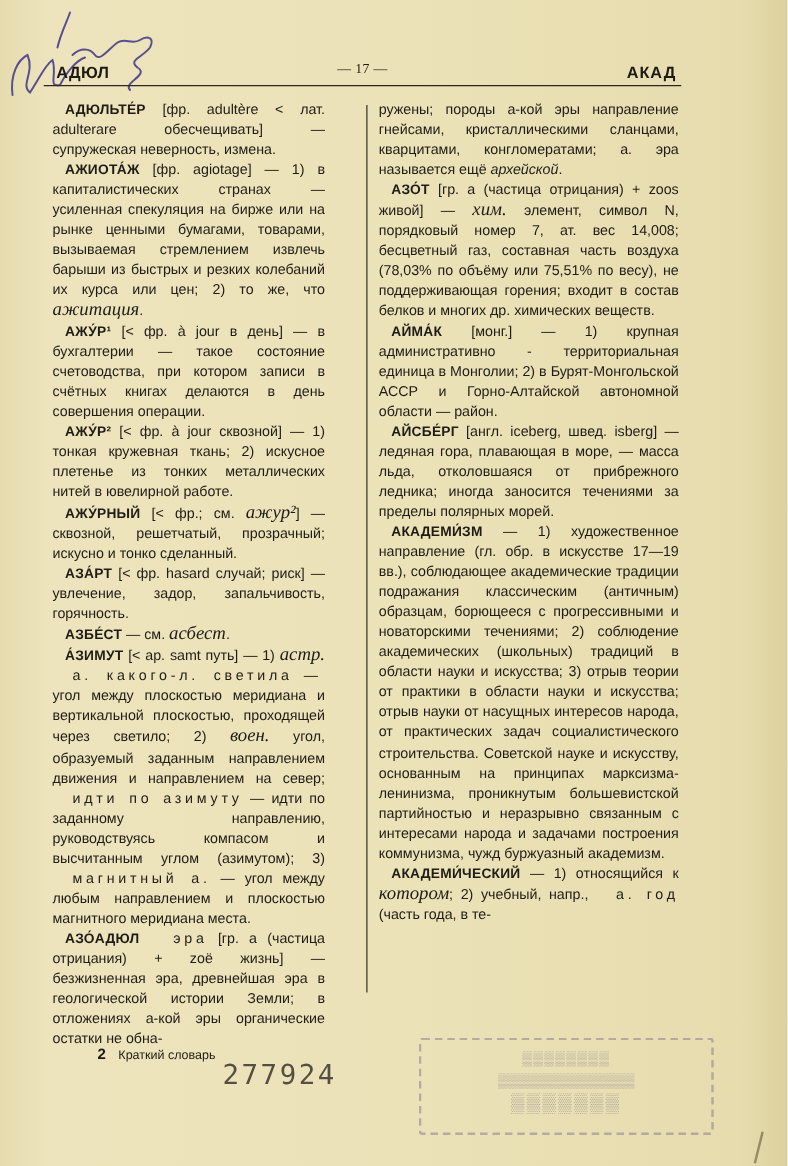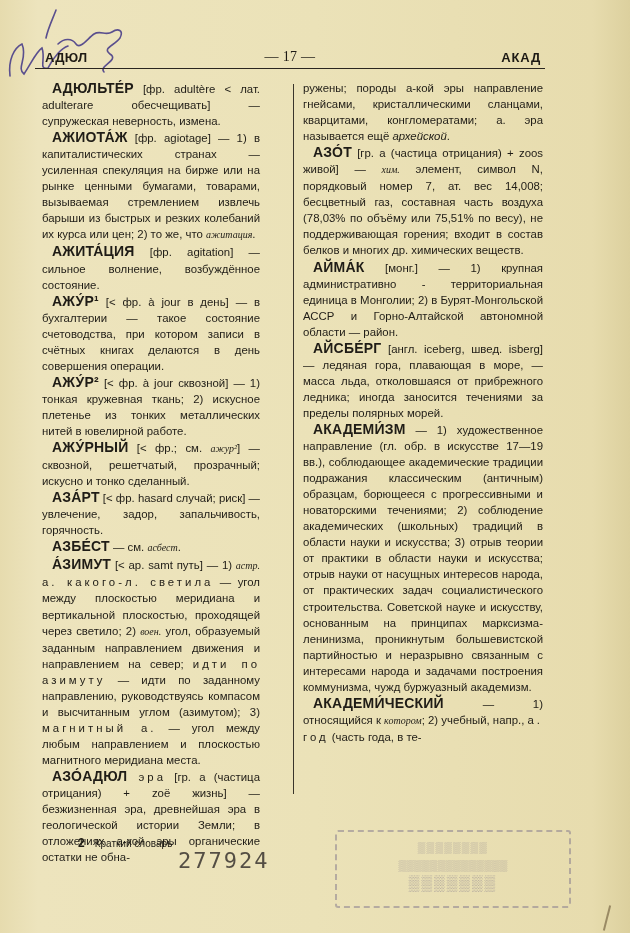--- a/index.html
+++ b/index.html
@@ -18,40 +18,40 @@
     pointer-events: none;
   }
 
   .header {
     position: absolute; left: 35px; top: 46px; width: 510px; height: 22px;
     border-bottom: 1.6px solid #2a2620;
     font-family: "Liberation Sans", "DejaVu Sans", sans-serif;
     font-size: 13px; letter-spacing: 0.3px;
   }
   .header .left { position: absolute; left: 10px; top: 4px; font-weight: bold; }
-  .header .center { position: absolute; left: 0; right: 0; top: 3px; text-align: center; font-family: "Liberation Serif", serif; font-size: 14px; }
+  .header .center { position: absolute; left: 0; right: 0; top: 3px; text-align: center; font-family: "Liberation Serif", serif; font-size: 11px; }
   .header .right { position: absolute; right: 4px; top: 4px; font-weight: bold; letter-spacing: 0.8px; }
 
   .col {
     position: absolute; top: 80px;
     font-family: "Liberation Sans", "DejaVu Sans", sans-serif;
     font-size: 11.4px; line-height: 16.05px;
     text-align: justify;
     color: #1f1c16;
   }
   .col-left { left: 42px; width: 218px; }
   .col-right { left: 303px; width: 240px; }
   .divider {
     position: absolute; left: 293px; top: 84px; width: 0; height: 710px;
     border-left: 1px solid #3a352b;
   }
   .entry { margin: 0; text-indent: 10px; }
-  .entry .hw { font-weight: bold; font-size: 14px; letter-spacing: 0.2px; }
-  .entry i { font-family: "Liberation Serif", serif; font-size: 10px; }
-  .entry .sp { letter-spacing: 3px; }
+  .entry .hw { font-weight: bold; font-size: 11px; letter-spacing: 0.2px; }
+  .entry i { font-family: "Liberation Serif", serif; font-size: 15px; }
+  .entry .sp { letter-spacing: 3px; margin-left: 16px; }
   .cont { margin: 0; text-indent: 0; }
 
   .footer {
     position: absolute; left: 50px; top: 836px;
     font-family: "Liberation Sans", sans-serif; font-size: 10px; margin-left: 28px;
   }
   .footer .num { font-weight: bold; font-size: 12px; margin-right: 10px; }
   .inv-number {
     position: absolute; left: 178px; top: 848px;
     font-family: "DejaVu Sans Mono", monospace; font-size: 22px; letter-spacing: 2px;
@@ -84,23 +84,20 @@
     <span class="center">— 17 —</span>
     <span class="right">АКАД</span>
   </div>
 
   <div class="col col-left">
     <p class="entry">
       <span class="hw">АДЮЛЬТЕ́Р</span><span> [фр. adultère &lt; лат. adulterare обесчещивать] — супружеская неверность, измена.</span>
     </p>
     <p class="entry">
       <span class="hw">АЖИОТА́Ж</span><span> [фр. agiotage] — 1) в капиталистических странах — усиленная спекуляция на бирже или на рынке ценными бумагами, товарами, вызываемая стремлением извлечь барыши из быстрых и резких колебаний их курса или цен; 2) то же, что </span><i>ажитация</i><span>.</span>
-    </p>
-    <p class="entry">
-      <span class="hw">АЖИТА́ЦИЯ</span><span> [фр. agitation] — сильное волнение, возбуждённое состояние.</span>
     </p>
     <p class="entry">
       <span class="hw">АЖУ́Р¹</span><span> [&lt; фр. à jour в день] — в бухгалтерии — такое состояние счетоводства, при котором записи в счётных книгах делаются в день совершения операции.</span>
     </p>
     <p class="entry">
       <span class="hw">АЖУ́Р²</span><span> [&lt; фр. à jour сквозной] — 1) тонкая кружевная ткань; 2) искусное плетенье из тонких металлических нитей в ювелирной работе.</span>
     </p>
     <p class="entry">
       <span class="hw">АЖУ́РНЫЙ</span><span> [&lt; фр.; см. </span><i>ажур²</i><span>] — сквозной, решетчатый, прозрачный; искусно и тонко сделанный.</span>
     </p>

